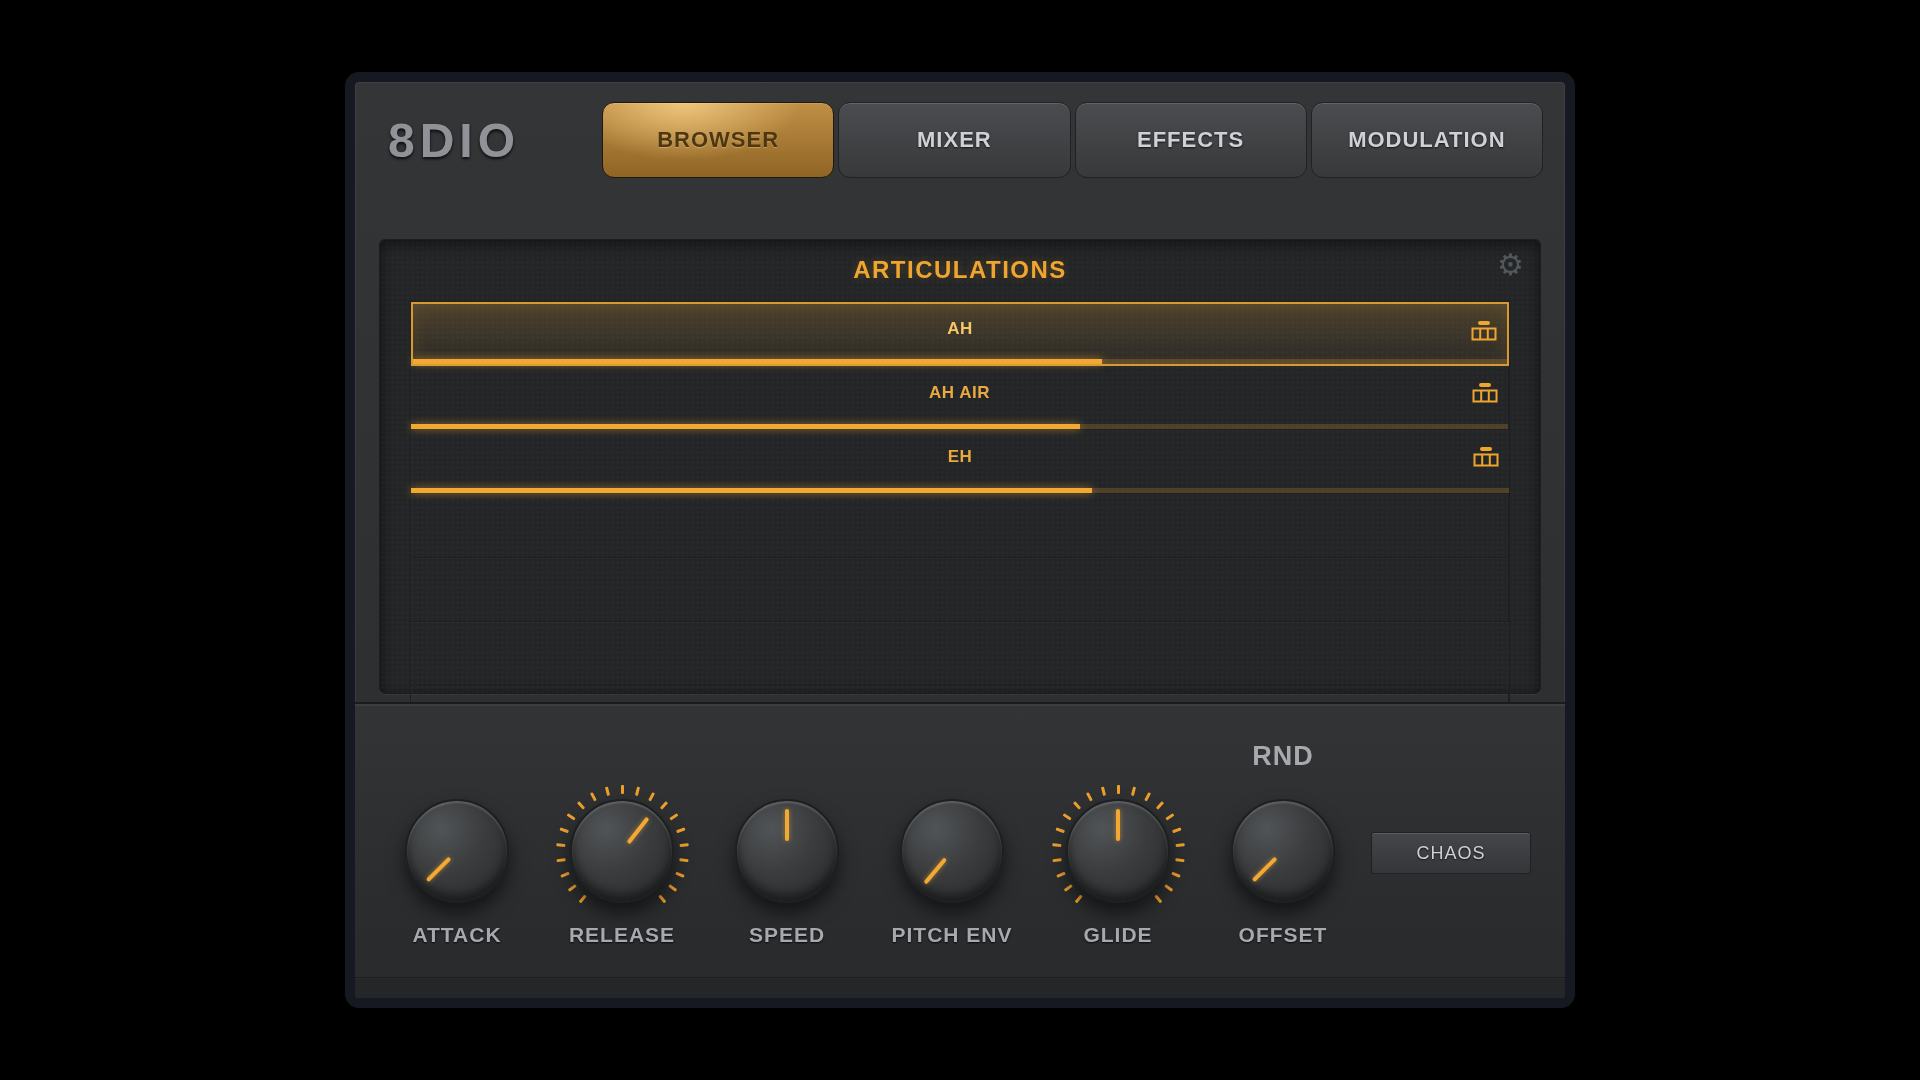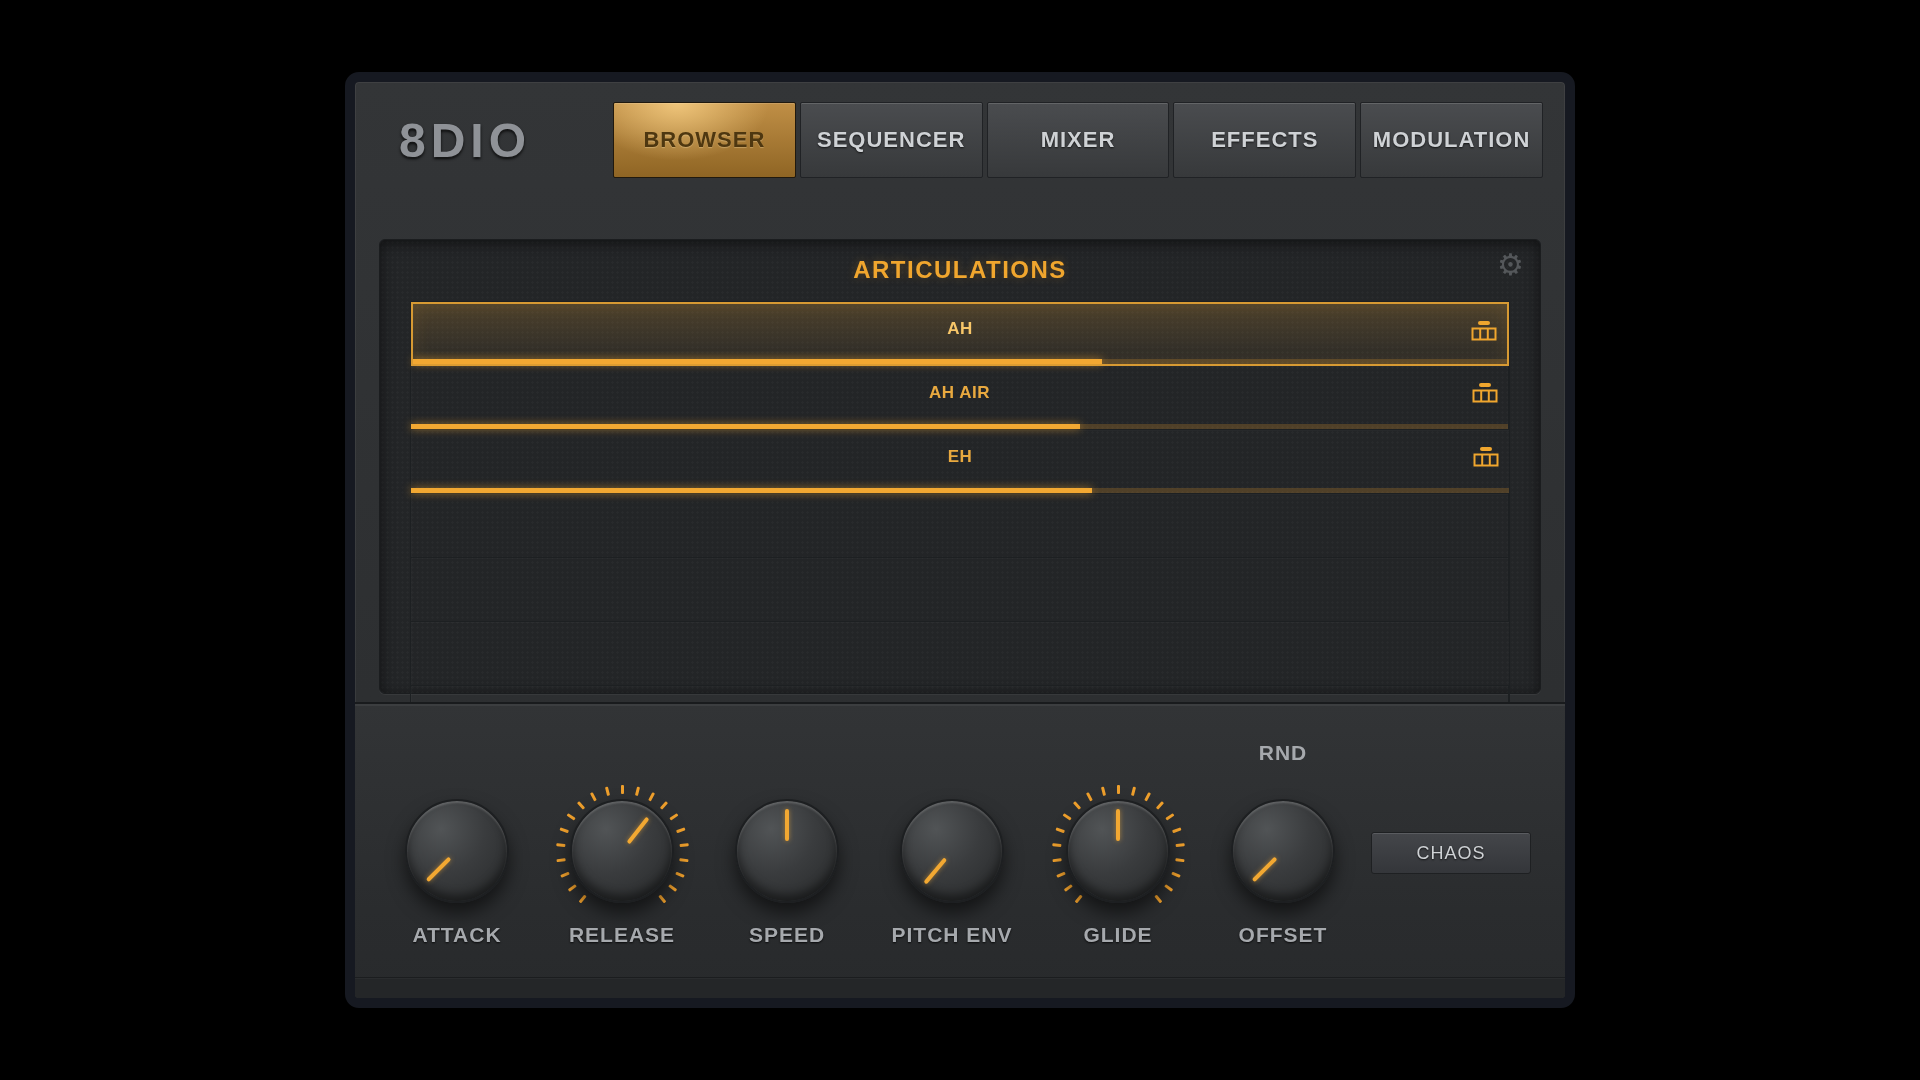--- a/index.html
+++ b/index.html
@@ -10,31 +10,31 @@
     font-family: "Liberation Sans", "DejaVu Sans", sans-serif;
   }
   .window {
     position: absolute; left: 345px; top: 72px;
     width: 1230px; height: 936px; box-sizing: border-box;
     border: 10px solid #161921; border-radius: 14px;
     background: linear-gradient(180deg, #333537, #2a2c2e);
     box-shadow: 0 0 80px rgba(0,0,0,0.9), inset 0 0 0 1px rgba(255,255,255,0.06);
     overflow: hidden;
   }
-  .header { height: 116px; display: flex; align-items: center; padding: 0 22px 0 44px; gap: 26px; }
+  .header { height: 116px; display: flex; align-items: center; padding: 0 22px 0 33px; gap: 26px; }
   .logo {
     width: 188px; font-size: 48px; font-weight: bold; letter-spacing: 5px; color: #8f9297;
     text-shadow: 0 2px 3px rgba(0,0,0,0.85), 0 1px 0 rgba(255,255,255,0.15);
   }
   .tabs { flex: 1; display: flex; gap: 4px; height: 76px; }
   .tab {
     flex: 1; display: flex; align-items: center; justify-content: center;
     font-size: 22px; font-weight: bold; letter-spacing: 1px; color: #cfd2d5;
     background: linear-gradient(180deg, #4a4c4f, #37393b);
-    border: 1px solid #202225; border-radius: 2px;
+    border: 1px solid #202225; border-radius: 12px;
     box-shadow: inset 0 1px 0 rgba(255,255,255,0.14);
     text-shadow: 0 1px 2px rgba(0,0,0,0.7); cursor: pointer;
   }
   .tab.active {
     background: radial-gradient(ellipse at 35% 0%, rgba(255,215,140,0.75), rgba(255,215,140,0) 55%),
                 linear-gradient(180deg, #c08f46, #8f6524);
     color: #4e3710; text-shadow: 0 1px 1px rgba(255,230,180,0.35);
     border-color: #20190e;
   }
   .panel {
@@ -99,21 +99,21 @@
     border: 2px solid #1d1f21;
     box-shadow: 0 10px 18px rgba(0,0,0,0.55), inset 0 2px 2px rgba(255,255,255,0.18), inset 0 -6px 10px rgba(0,0,0,0.45);
     cursor: pointer;
   }
   .pointer-wrap { position: absolute; inset: 0; }
   .pointer {
     position: absolute; left: 50%; top: 8px; width: 4px; height: 32px; margin-left: -2px;
     background: #f2a832; border-radius: 2px; box-shadow: 0 0 5px rgba(242,168,50,0.55);
   }
   .knob-label { margin-top: 6px; font-size: 21px; font-weight: bold; letter-spacing: 1px; color: #a6a9ad; text-shadow: 0 1px 2px rgba(0,0,0,0.8); }
-  .top-label { position: absolute; top: -44px; left: 0; right: 0; font-size: 21px; font-weight: bold; letter-spacing: 1px; color: #a6a9ad; }
+  .top-label { position: absolute; top: -44px; left: 0; right: 0; font-size: 27px; font-weight: bold; letter-spacing: 1px; color: #a6a9ad; }
   .chaos-button {
     position: absolute; left: 1016px; top: 128px; width: 158px; height: 40px;
     display: flex; align-items: center; justify-content: center;
     font-size: 18px; font-weight: normal; letter-spacing: 1px; color: #cfd2d5;
     background: linear-gradient(180deg, #44464a, #34363a);
     border: 1px solid #1e2022; border-radius: 3px;
     box-shadow: inset 0 1px 0 rgba(255,255,255,0.12);
     text-shadow: 0 1px 2px rgba(0,0,0,0.7); cursor: pointer;
   }
   .footer {
@@ -124,21 +124,20 @@
 </style>
 </head>
 <body>
 
 <div class="window">
 
   <div class="header">
     <div class="logo">8DIO</div>
     <div class="tabs">
       <div class="tab active">BROWSER</div>
-      <div class="tab">SEQUENCER</div>
       <div class="tab">MIXER</div>
       <div class="tab">EFFECTS</div>
       <div class="tab">MODULATION</div>
     </div>
   </div>
 
   <div class="panel">
     <div class="panel-title">ARTICULATIONS</div>
     <div class="gear-icon">⚙</div>
     <div class="grid" id="artic-grid">

